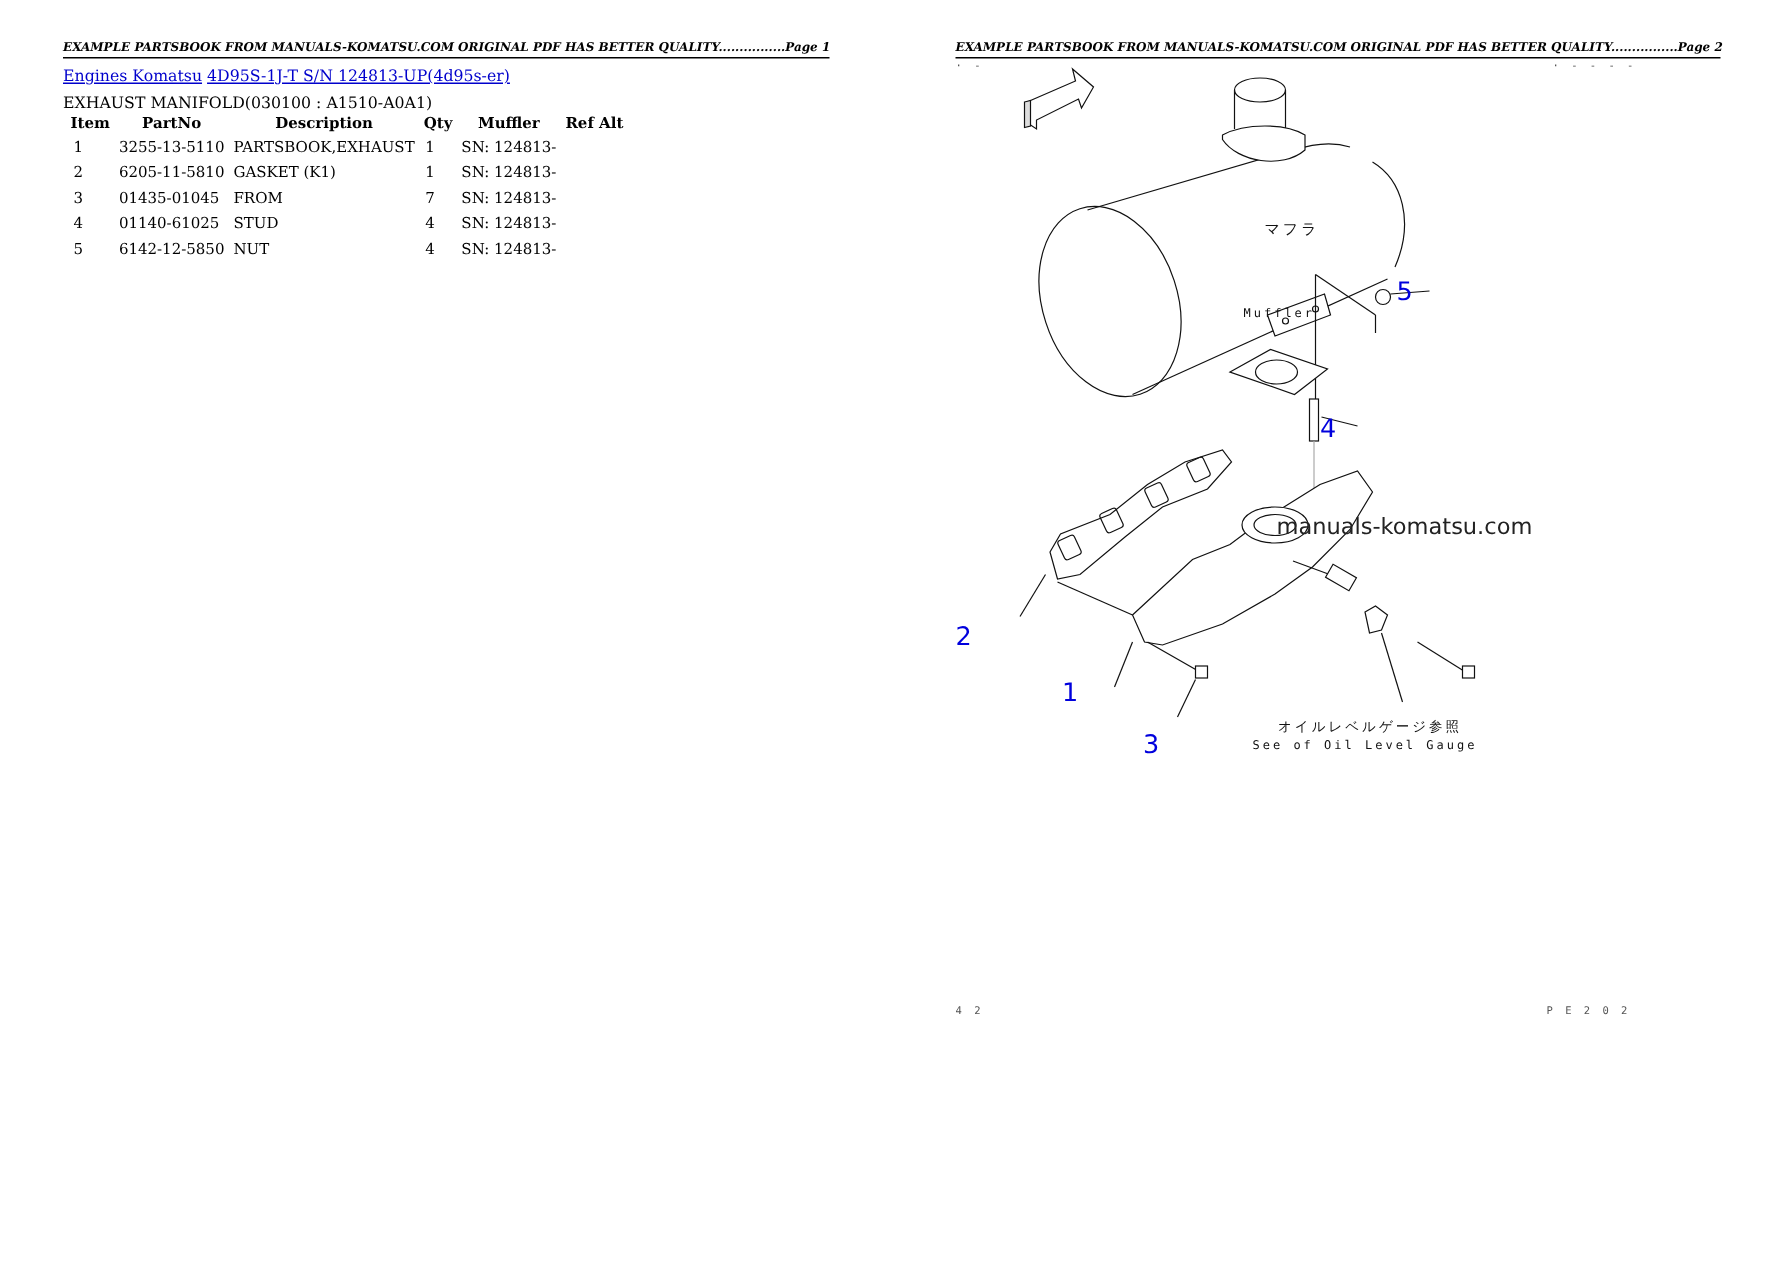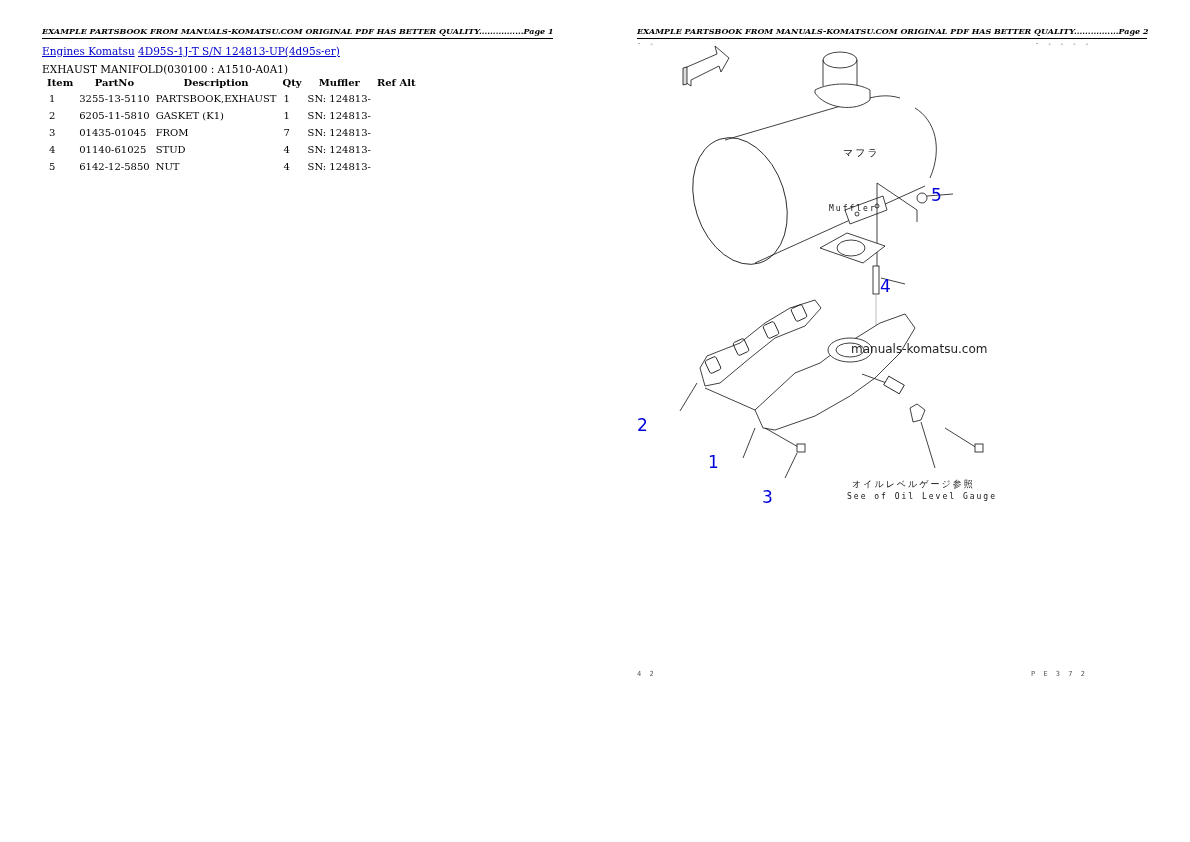--- a/index.html
+++ b/index.html
@@ -17,21 +17,21 @@
   .section { position: absolute; left: 42px; top: 63px; font-size: 10.5px; white-space: nowrap; }
   table.parts { position: absolute; left: 44px; top: 76px; border-collapse: collapse; font-size: 10px; }
   table.parts th { font-weight: bold; text-align: center; padding: 1px 3px 2px 3px; white-space: nowrap; }
   table.parts td { padding: 2px 3px 2px 3px; white-space: nowrap; height: 13px; }
   table.parts td.c-item { width: 22px; padding-left: 5px; }
   table.parts td.c-qty { text-align: left; padding-left: 4px; }
   .diagram { position: absolute; left: 30px; top: 38px; width: 520px; height: 480px; }
   .callout { position: absolute; color: #0000dd; font-family: "DejaVu Sans", "Liberation Sans", sans-serif;
              font-size: 17px; }
   .watermark { position: absolute; left: 256px; top: 342px; font-family: "DejaVu Sans", "Liberation Sans", sans-serif;
-               font-size: 12px; color: #222; white-space: nowrap; }
+               font-size: 15px; color: #222; white-space: nowrap; }
   .foot-small { position: absolute; font-size: 7px; color: #555; font-family: "DejaVu Sans Mono", monospace; letter-spacing: 2px; }
   .dgtext { position: absolute; font-family: "DejaVu Sans Mono", "Liberation Mono", monospace; font-size: 8px; letter-spacing: 2px; color: #111; white-space: nowrap; }
 </style>
 </head>
 <body>
 
 <div class="page page-left">
   <div class="hdr">EXAMPLE PARTSBOOK FROM MANUALS-KOMATSU.COM ORIGINAL PDF HAS BETTER QUALITY................Page 1</div>
 
   <div class="breadcrumb">
@@ -168,23 +168,23 @@
       <line x1="296" y1="384" x2="310" y2="430"></line>
     </g>
   </svg>
 
   <div class="dgtext" style="left:248px; top:146px; font-size:10px;">マフラ</div>
   <div class="dgtext" style="left:234px; top:160px;margin-top:44px;">Muffler</div>
 
   <div class="watermark">manuals-komatsu.com</div>
 
   <div class="dgtext" style="left:257px; top:478px; font-size:9px;">オイルレベルゲージ参照</div>
-  <div class="dgtext" style="left:252px; top:492px;">See of Oil Level Gauge</div>
+  <div class="dgtext" style="left:240px; top:492px;">See of Oil Level Gauge</div>
 
   <div class="callout" style="left:113px; top:452px;">1</div>
   <div class="callout" style="left:42px;  top:415px;">2</div>
   <div class="callout" style="left:167px; top:487px;">3</div>
   <div class="callout" style="left:285px; top:276px;">4</div>
   <div class="callout" style="left:336px; top:185px;">5</div>
 
   <div class="foot-small" style="left:42px;  top:670px;">4 2</div>
-  <div class="foot-small" style="left:436px; top:670px;">P E 3 7 2</div>
+  <div class="foot-small" style="left:436px; top:670px;">P E 2 0 2</div>
 </div>
 
 </body></html>

